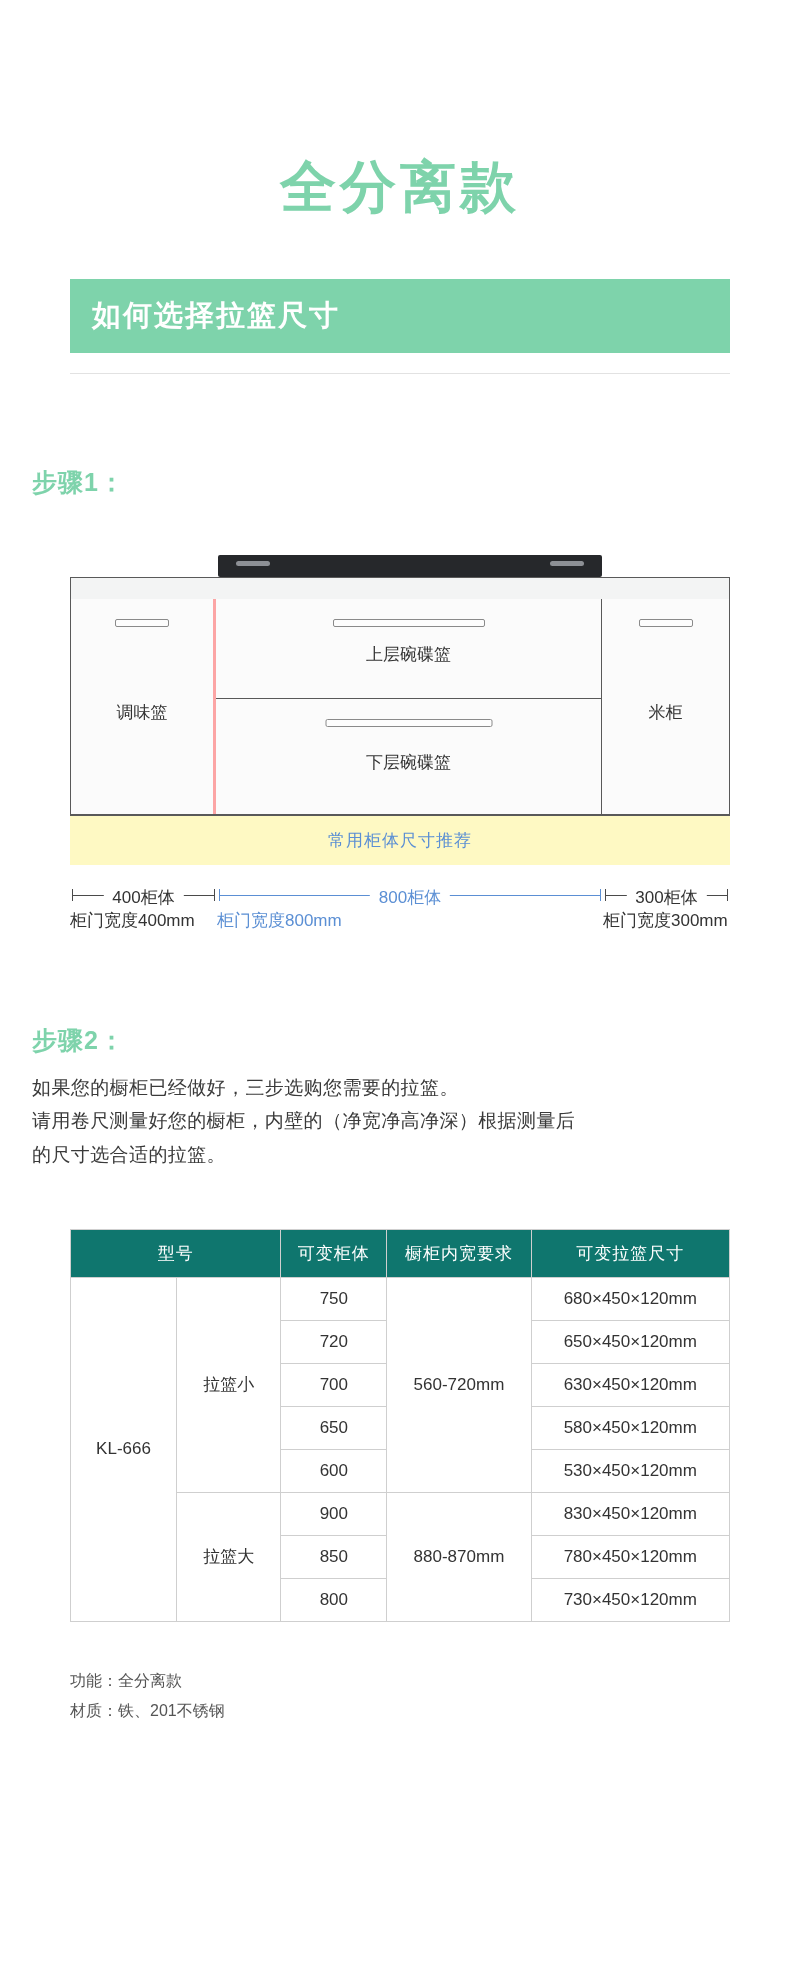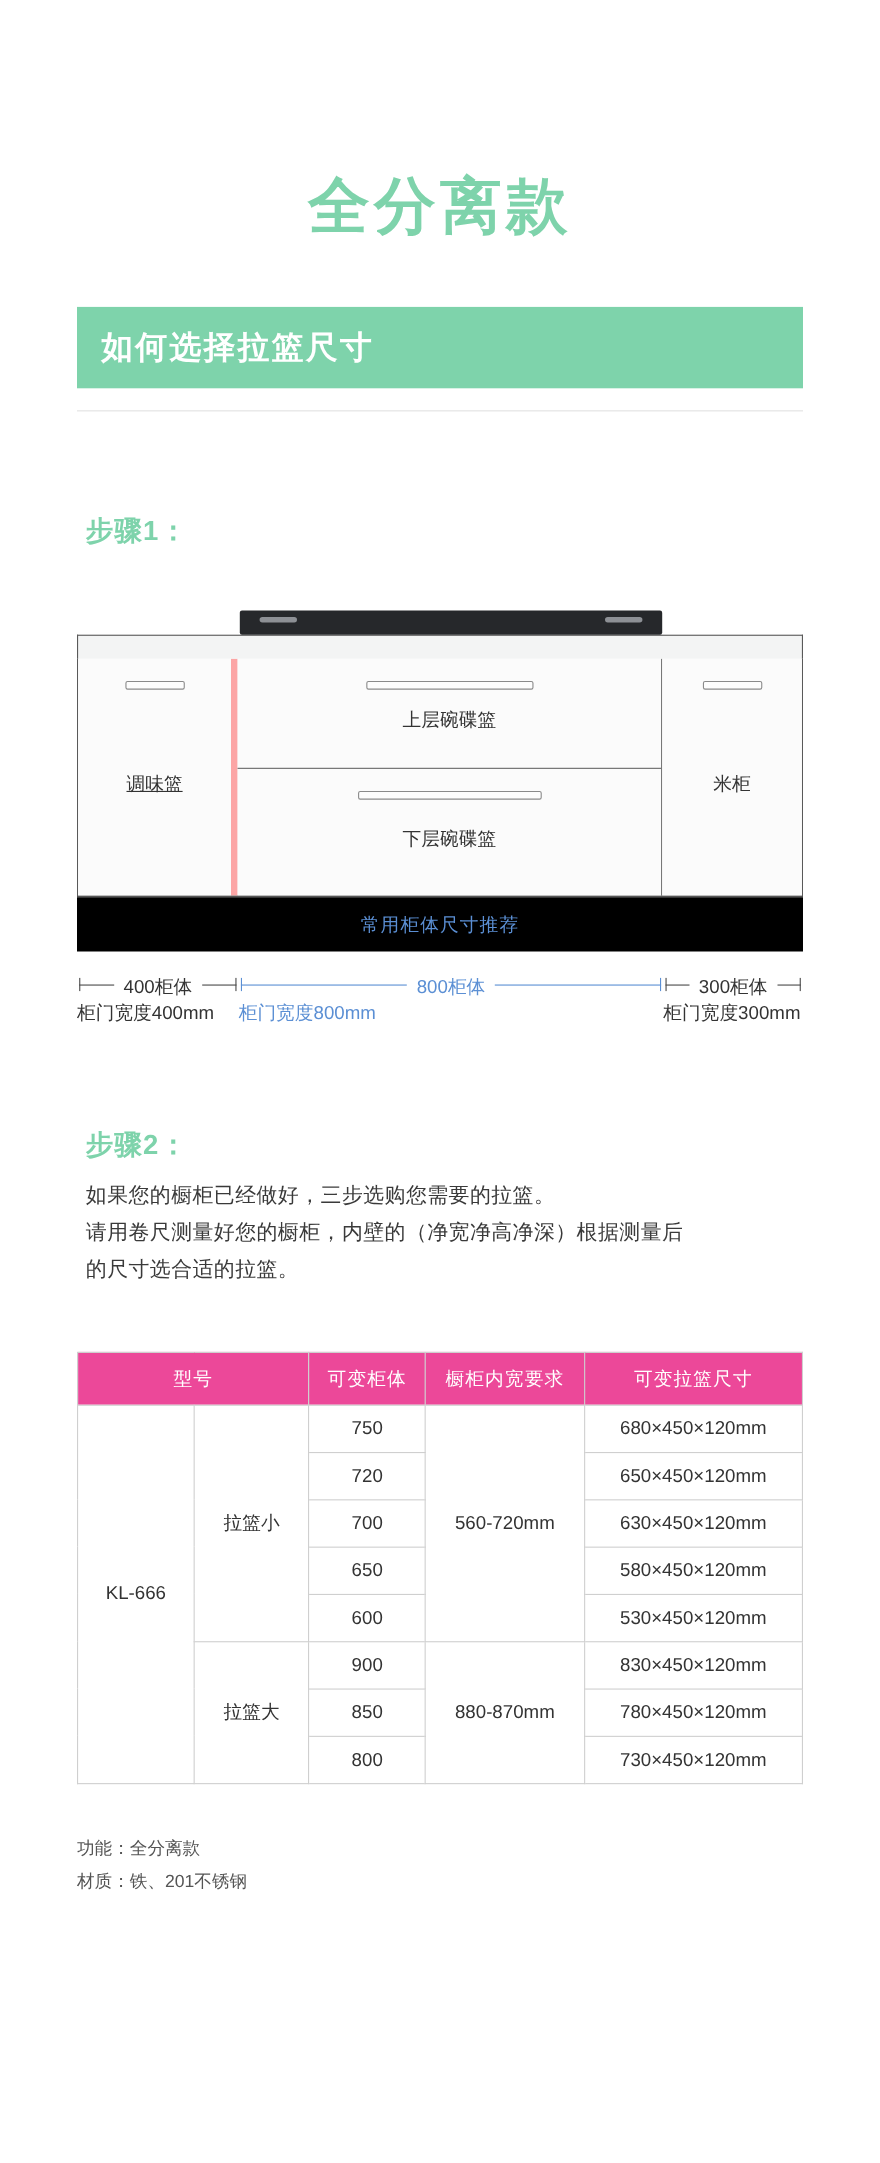--- a/index.html
+++ b/index.html
@@ -48,21 +48,21 @@
     padding: 17px 0 17px 22px;
     box-sizing: border-box;
   }
   .band-rule {
     border-bottom: 1px solid #e2e2e2;
     margin-top: 20px;
   }
 
   
   .step-block {
-    padding: 0 78px;
+    padding: 0 32px;
   }
   .step-title {
     color: #7ed3ab;
     font-size: 25px;
     font-weight: bold;
     margin-top: 92px;
     margin-bottom: 14px;
     letter-spacing: 1px;
   }
   .step-text {
@@ -107,24 +107,23 @@
     border-top: none;
     box-sizing: border-box;
     background: #fafafa;
   }
   .col {
     box-sizing: border-box;
     position: relative;
   }
   .col-left {
     width: 145px;
-    border-right: 6px solid #fca5a5;
+    border-right: 3px solid #fca5a5;
     display: flex;
     flex-direction: column;
-    text-decoration: underline;
   }
   .col-mid {
     flex: 1;
     display: flex;
     flex-direction: column;
     border-right: 1px solid #595959;
   }
   .col-right {
     width: 127px;
     display: flex;
@@ -152,21 +151,21 @@
   }
   .handle.w-short { width: 52px; }
   .handle.w-mid   { width: 150px; }
   .handle.w-long  { width: 165px; }
   .drawer-tall { height: 215px; }
   .drawer-mid-top { height: 100px; border-bottom: 1px solid #595959; }
   .drawer-mid-bot { height: 115px; }
   .label-inner { margin-top: 12px; text-align: center; }
   .foot-bar {
     border-top: 1px solid #595959;
-    background: #000000;
+    background: #fef9c3;
     text-align: center;
     font-size: 17px;
     color: #5b8fd4;
     padding: 13px 0;
     letter-spacing: 1px;
   }
 
   
   .measure {
     display: flex;
@@ -227,21 +226,21 @@
   
   .table-wrap {
     margin: 58px 70px 0 70px;
   }
   table.spec {
     border-collapse: collapse;
     width: 100%;
     font-size: 17px;
   }
   table.spec th {
-    background: #ec4899;
+    background: #0f766e;
     color: #ffffff;
     font-weight: normal;
     padding: 12px 4px;
     border: 1px solid #cfcfcf;
     letter-spacing: 1px;
   }
   table.spec td {
     border: 1px solid #cfcfcf;
     text-align: center;
     padding: 11px 4px;

